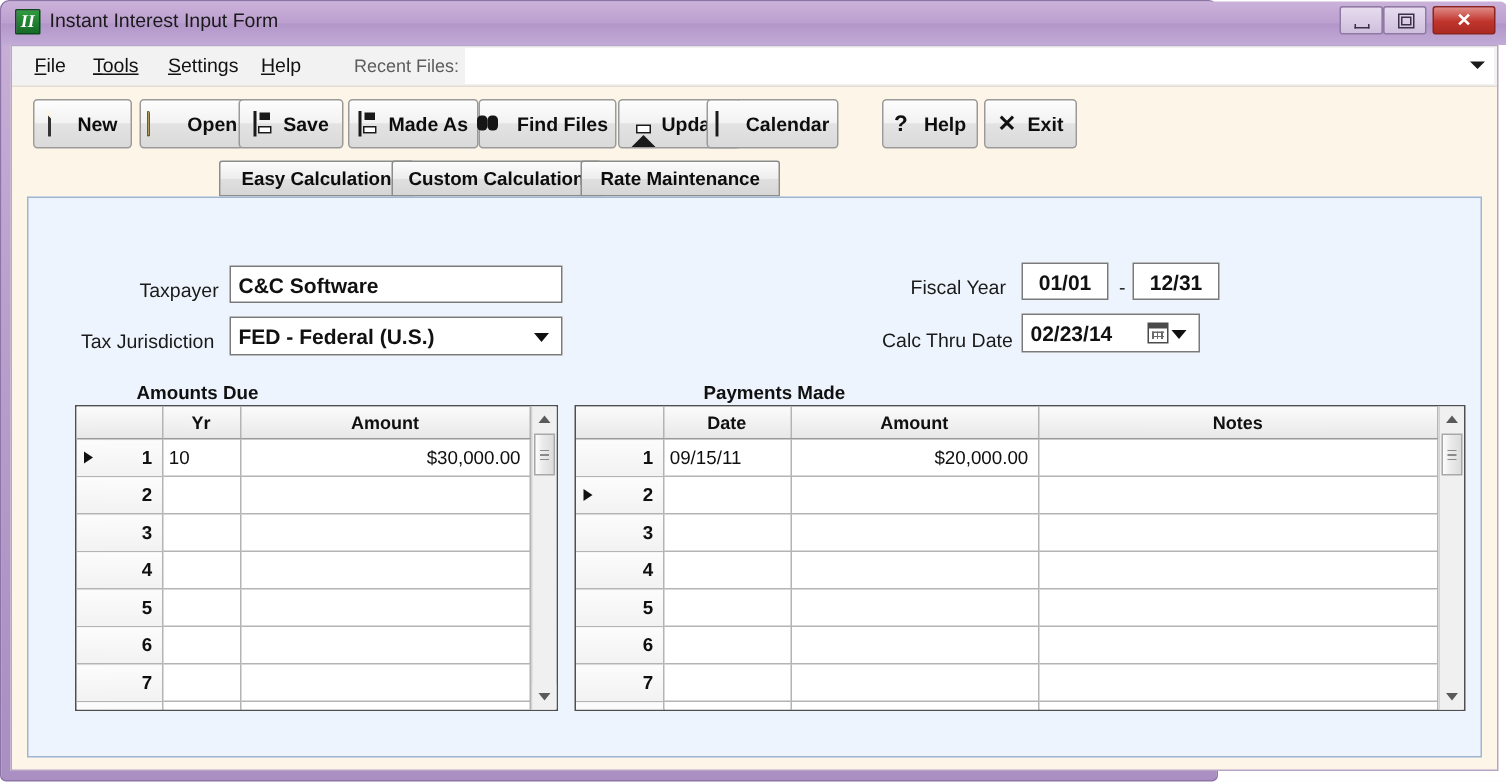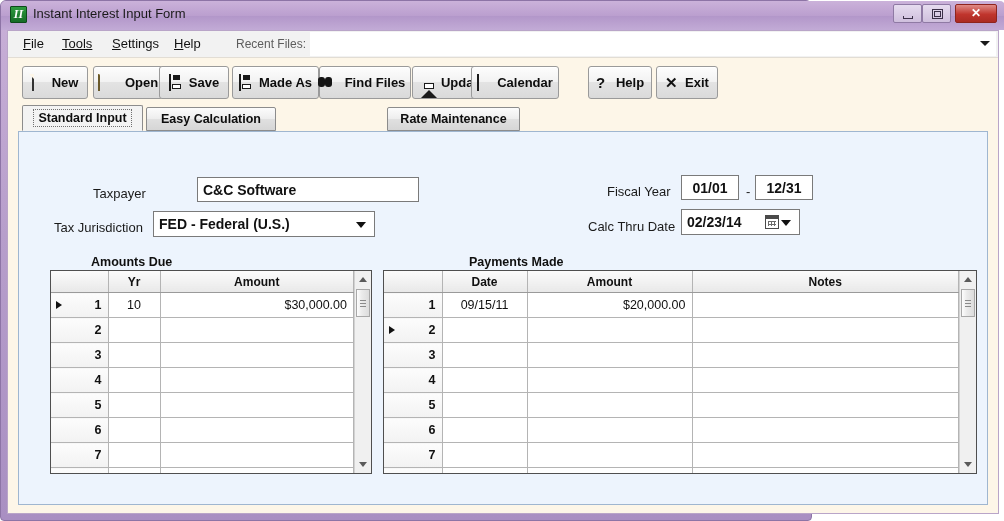--- a/index.html
+++ b/index.html
@@ -256,21 +256,21 @@
     background: linear-gradient(180deg,#fcfcfc,#f2f2f2);
     font-weight: bold; font-size: 12.5px;
     text-align: right; padding-right: 6px;
     position: relative;
     border-right: 1px solid #b4b4b4;
   }
   .grid th.corner {
     background: linear-gradient(180deg,#fbfbfb,#f0f0f0 60%,#e8e8e8);
   }
   .grid td.num { text-align: right; padding-right: 6px; }
-  .grid td.ctr { text-align: center; }
+  .grid td.ctr { }
   .rowmark {
     position: absolute; left: 5px; top: 50%; margin-top: -4px;
     width: 0; height: 0;
     border-top: 4px solid transparent;
     border-bottom: 4px solid transparent;
     border-left: 6px solid #111111;
   }
 
   
   .vsb {
@@ -403,35 +403,35 @@
         <span class="ticon ic-qm">?</span>
         <span class="tlabel">Help</span>
       </div>
       <div class="tbtn" style="left:648px;width:62px;">
         <span class="ticon ic-x">✕</span>
         <span class="tlabel">Exit</span>
       </div>
     </div>
 
     <div id="tabstrip">
-      <div class="tab active" style="left:14px;width:121px;">
-        <span class="tab-inner">Standard Input</span>
-      </div>
       <div class="tab" style="left:138px;width:130px;">
         <span>Easy Calculation</span>
       </div>
+      <div class="tab" style="left:253px;width:140px;">
+        <span>Custom Calculation</span>
+      </div>
       <div class="tab" style="left:379px;width:133px;">
         <span>Rate Maintenance</span>
       </div>
     </div>
 
     <div id="panel">
 
       <div class="flabel" style="left:74px;top:54px;">Taxpayer</div>
-      <div class="finput" style="left:134px;top:45px;width:222px;height:25px;margin-left:44px;">C&amp;C Software</div>
+      <div class="finput" style="left:134px;top:45px;width:222px;height:25px;">C&amp;C Software</div>
 
       <div class="flabel" style="left:35px;top:88px;">Tax Jurisdiction</div>
       <div class="finput" style="left:134px;top:79px;width:222px;height:26px;">
         <span>FED - Federal (U.S.)</span>
         <span class="dd-arrow"></span>
       </div>
 
       <div id="tips-btn">
         <span class="ic-hand">
           <span class="bar"></span>

